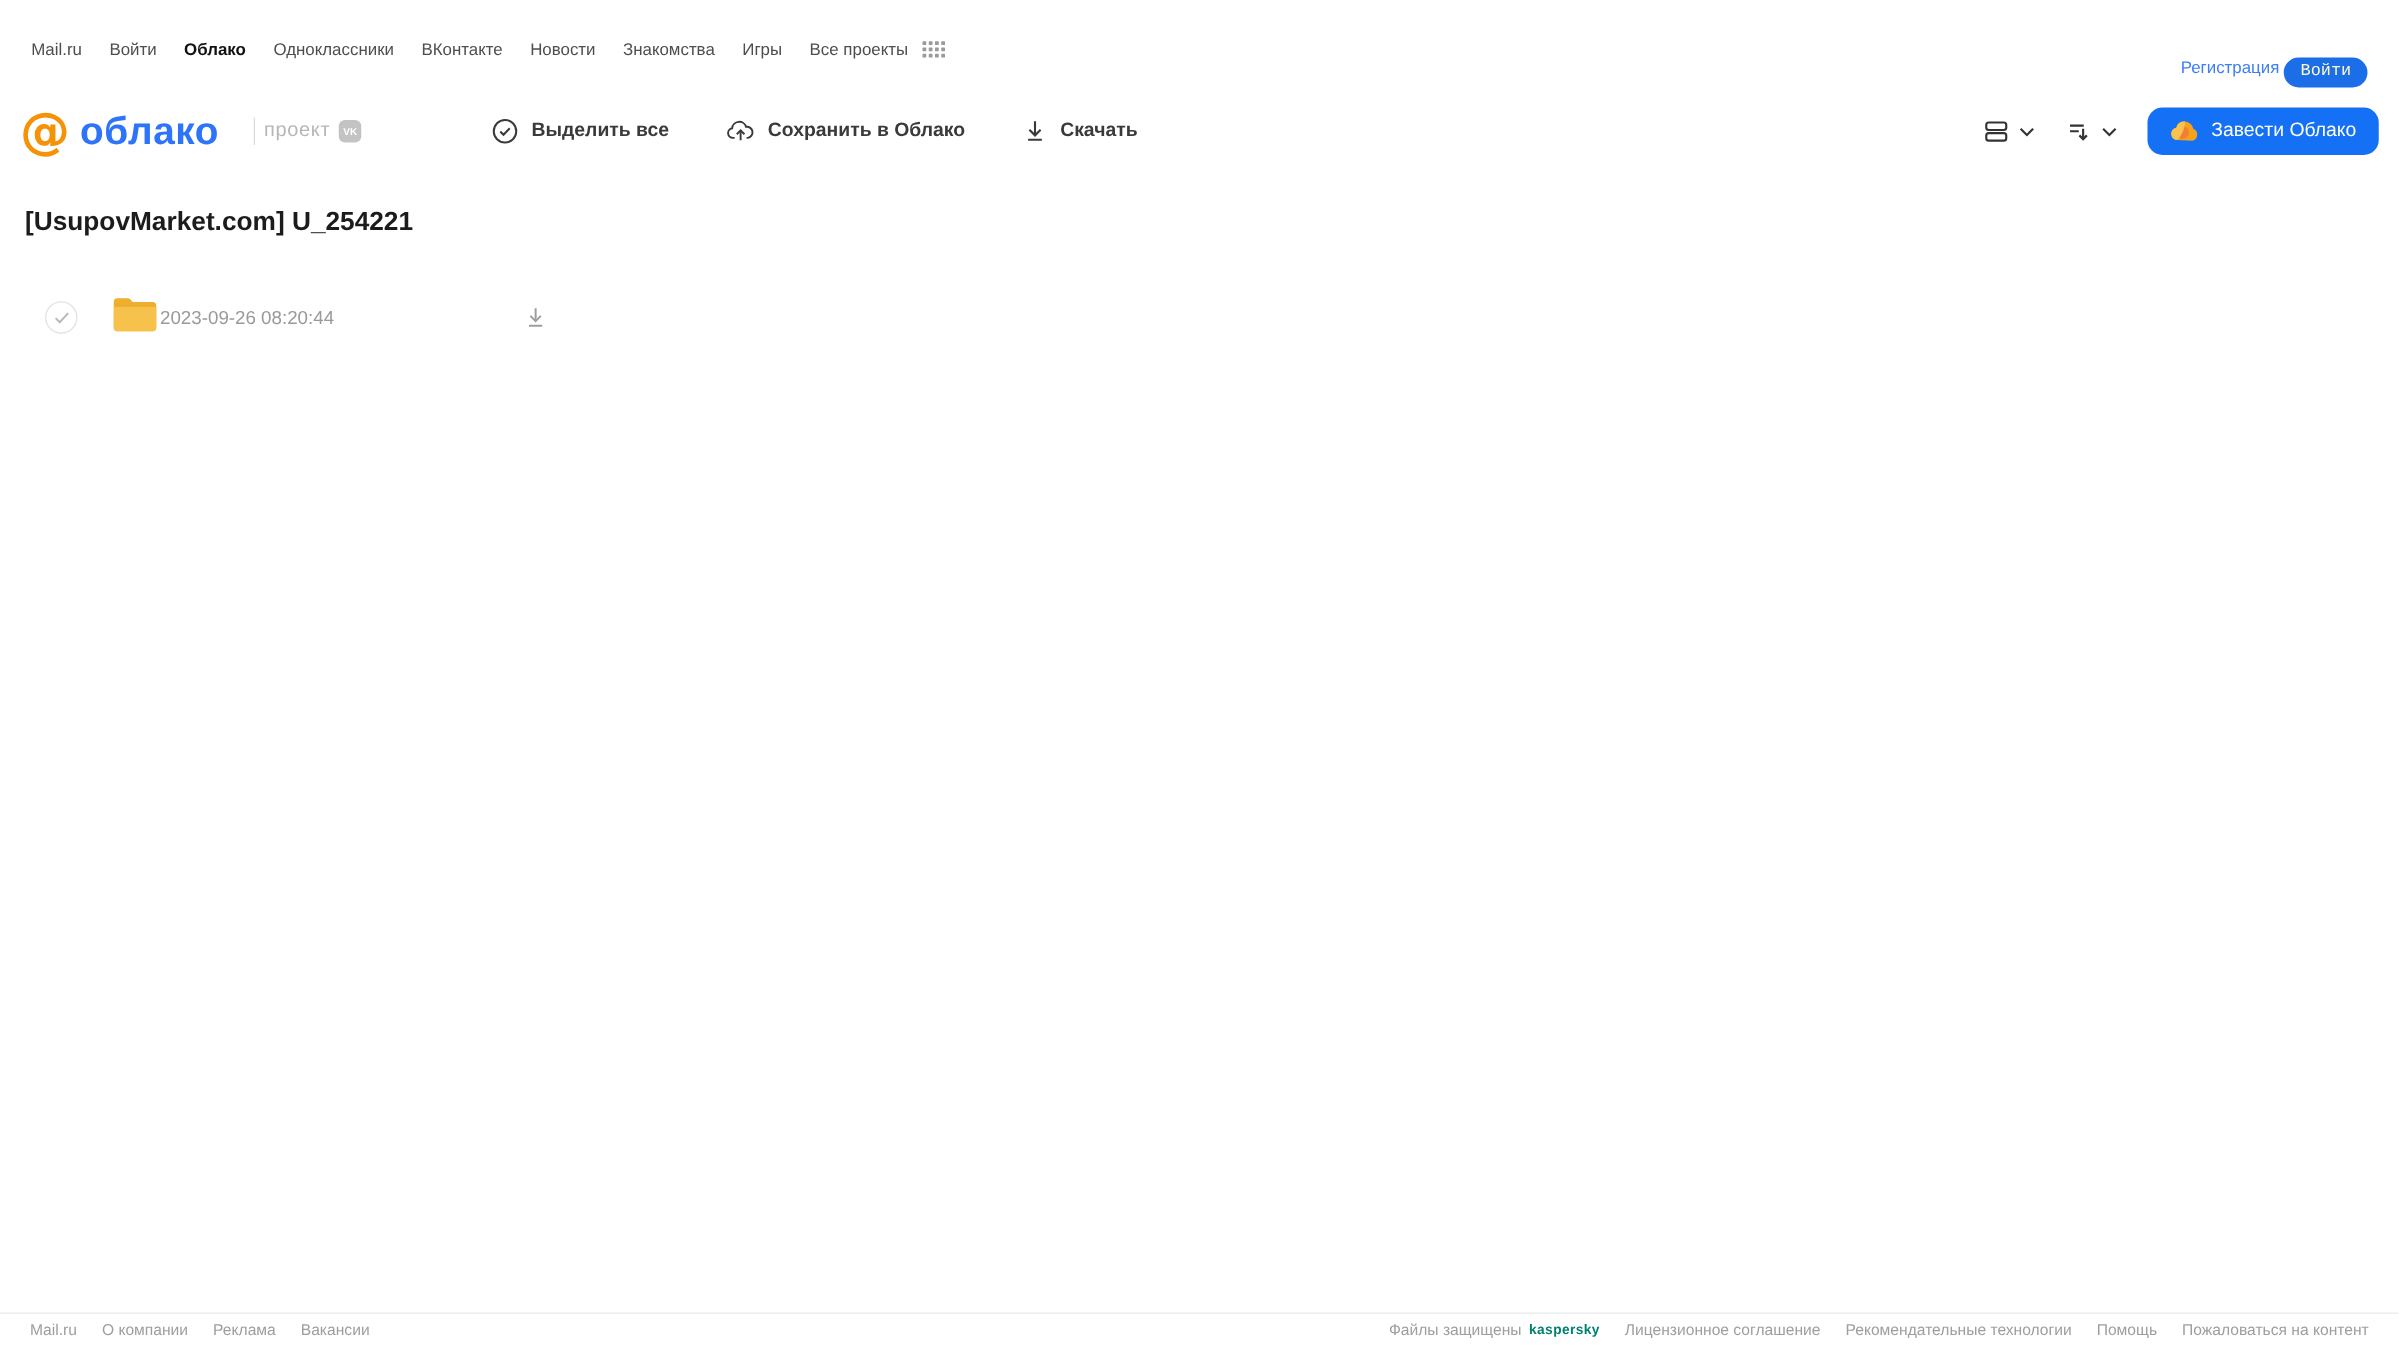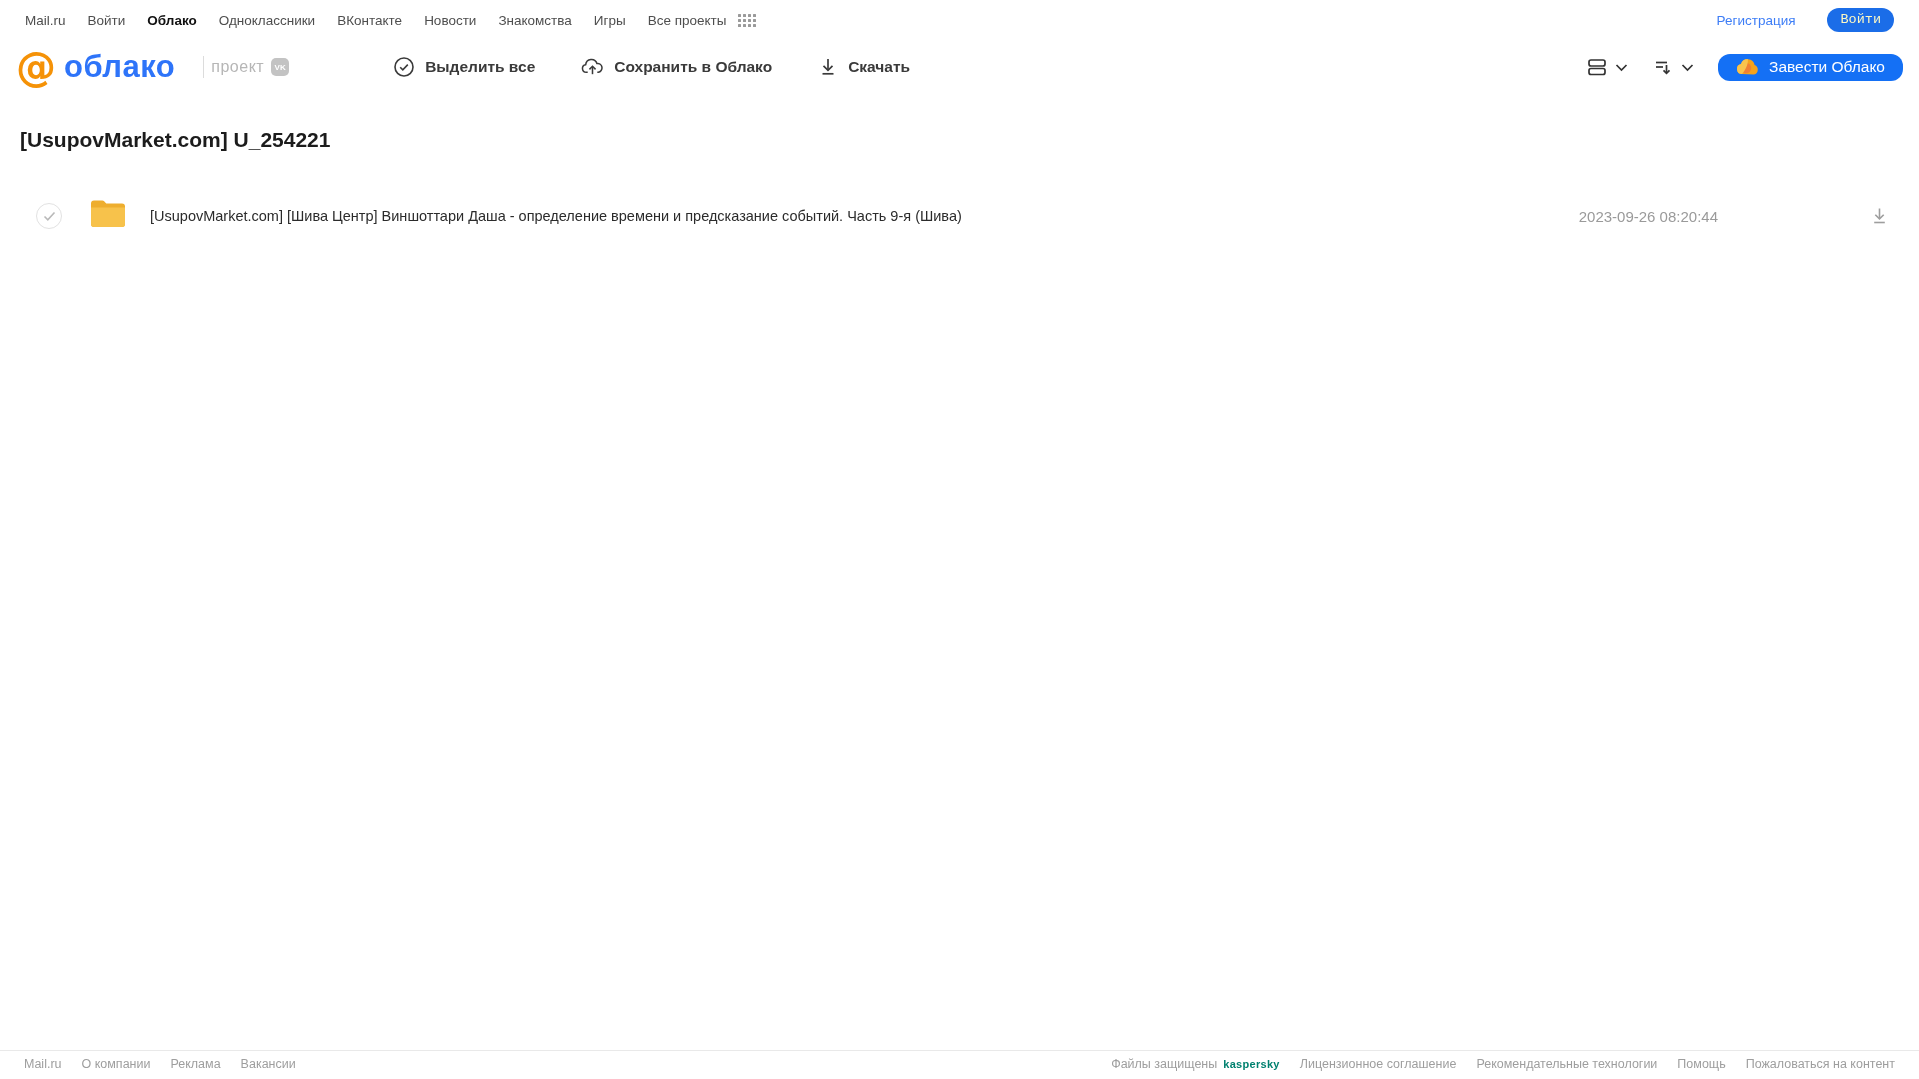--- a/index.html
+++ b/index.html
@@ -6,42 +6,42 @@
   html,body { width:1919px; height:1079px; background:#fff; font-family:"Liberation Sans", sans-serif; position:relative; overflow:hidden; }
   a { text-decoration:none; }
 
   
   .topnav { display:flex; align-items:center; padding:8px 25px 6px 25px; font-size:13.5px; color:#4e4e4e; }
   .topnav-left { display:flex; align-items:center; gap:22px; }
   .topnav-link { color:#4e4e4e; cursor:pointer; }
   .topnav-link.active { color:#111; font-weight:bold; }
   .grid-dots { display:grid; grid-template-columns:repeat(4,3px); grid-template-rows:repeat(3,3px); gap:2px; margin-left:-10px; cursor:pointer; }
   .grid-dots i { width:3px; height:3px; background:#9a9a9a; border-radius:0.5px; }
-  .topnav-right { margin-left:auto; display:flex; align-items:center; gap:32px; }
+  .topnav-right { margin-left:auto; display:flex; align-items:flex-start; gap:4px;margin-top:38px; }
   .reg-link { color:#3d7df6; cursor:pointer; }
   .login-btn { background:#1b6de8; color:#fef9c3; border:none; border-radius:14px; padding:4px 13px 5px; font-size:13.5px; cursor:pointer; font-family:Liberation Mono, monospace; }
 
   
   .appbar { display:flex; align-items:center; padding:10px 16px 12px 16px; }
   .logo { display:flex; align-items:center; gap:8px; cursor:pointer; }
   .logo-at { color:#f59207; font-size:40px; font-weight:bold; line-height:38px; font-family:"DejaVu Sans", sans-serif; }
   .logo-word { color:#2e74f9; font-size:31px; font-weight:bold; letter-spacing:0.5px; }
   .project-tag { display:flex; align-items:center; gap:7px; margin-left:20px; color:#b6b6b6; }
   .project-bar { width:1px; height:22px; background:#dcdcdc; }
   .project-text { font-size:16px; letter-spacing:0.5px; }
   .vk-badge { width:18px; height:18px; border-radius:5px; background:#c3c3c3; color:#fff; font-size:8px; font-weight:bold; display:flex; align-items:center; justify-content:center; }
 
   .toolbar { display:flex; align-items:center; gap:46px; margin-left:104px;font-weight:bold; }
   .tool-item { display:flex; align-items:center; gap:10px; color:#3a3a3a; font-size:15.5px; cursor:pointer; }
   .tool-item svg { stroke:#3a3a3a; }
 
   .appbar-right { margin-left:auto; display:flex; align-items:center; gap:24px; }
   .icon-combo { display:flex; align-items:center; gap:7px; cursor:pointer; }
   .icon-combo svg { stroke:#333; }
-  .get-cloud-btn { display:flex; align-items:center; gap:9px; background:#1470f5; color:#fff; border:none; border-radius:12px; height:27px; padding:0 18px; font-size:15.5px; font-family:inherit; cursor:pointer; }
+  .get-cloud-btn { display:flex; align-items:center; gap:9px; background:#1470f5; color:#fff; border:none; border-radius:12px; height:38px; padding:0 18px; font-size:15.5px; font-family:inherit; cursor:pointer; }
 
   
   .page-title { margin:30px 4px 0 20px; font-size:21px; font-weight:600; color:#1c1c1c; }
 
   .file-list { margin-top:40px; }
   .file-row { display:flex; align-items:center; height:48px; padding-left:36px; cursor:pointer; }
   .row-check { width:26px; height:26px; border-radius:50%; border:1px solid #e2e2e2; background:#fff; display:flex; align-items:center; justify-content:center; flex:0 0 auto; }
   .row-check svg { stroke:#b9b9b9; }
   .folder-icon { margin-left:26px; flex:0 0 auto; }
   .file-name { margin-left:22px; font-size:14.5px; color:#2b2b2b; flex:1 1 auto; white-space:nowrap; overflow:hidden; text-overflow:ellipsis; }
@@ -185,21 +185,20 @@
       <svg width="13" height="11" viewBox="0 0 13 11" fill="none" stroke-width="1.6">
           <path d="M1.5 5.5l3.3 3.3L11.5 1.5"></path>
         </svg>
     </span>
     <span class="folder-icon">
       <svg width="40" height="34" viewBox="0 0 40 34">
         <path d="M3 6.5a3 3 0 0 1 3-3h8.2a3 3 0 0 1 2.2 1l1.8 2h15.8a3 3 0 0 1 3 3V27a3 3 0 0 1-3 3H6a3 3 0 0 1-3-3z" fill="#eeae2e"></path>
         <path d="M3 10.5h34V27a3 3 0 0 1-3 3H6a3 3 0 0 1-3-3z" fill="#f7c24b"></path>
       </svg>
     </span>
-    <a class="file-name">[UsupovMarket.com] [Шива Центр] Виншоттари Даша - определение времени и предсказание событий. Часть 9-я (Шива)</a>
     <span class="file-date">2023-09-26 08:20:44</span>
     <span class="row-download">
       <svg width="19" height="20" viewBox="0 0 19 20" fill="none" stroke-width="1.6">
         <path d="M9.5 2.5v10"></path>
           <path d="M5.3 8.7l4.2 4.2 4.2-4.2"></path>
           <path d="M4.2 16.5h10.6"></path>
       </svg>
     </span>
   </div>
 </div>

